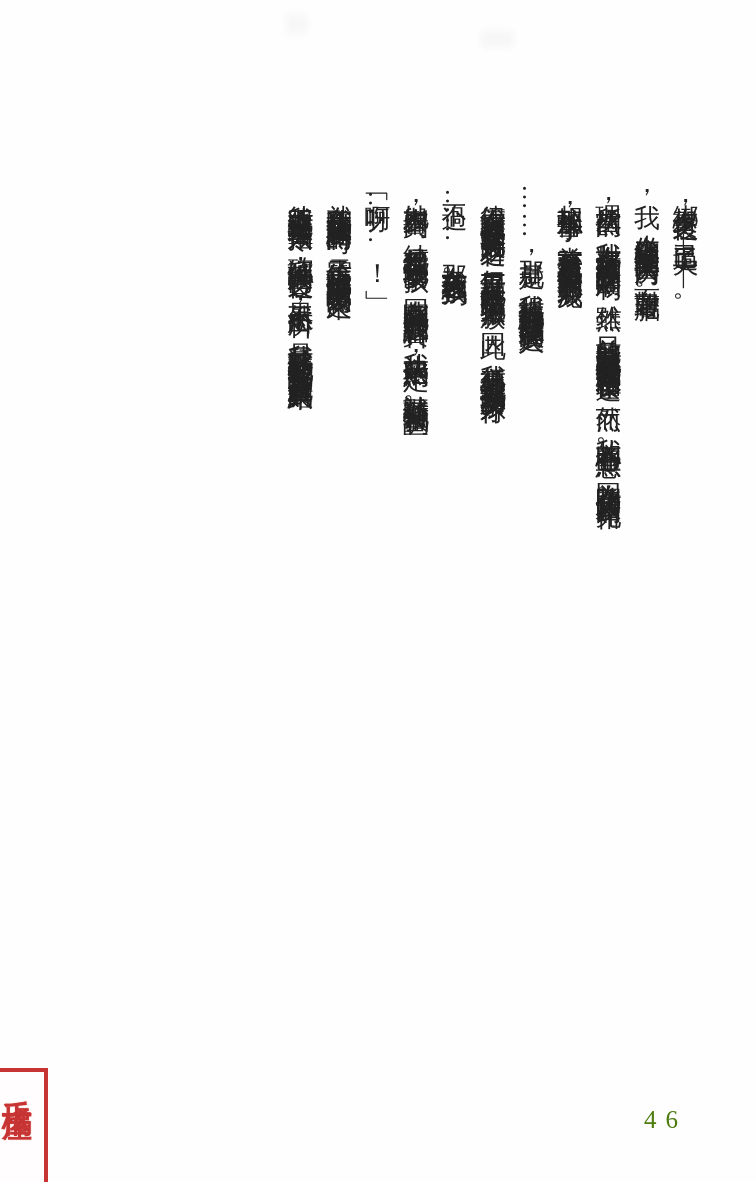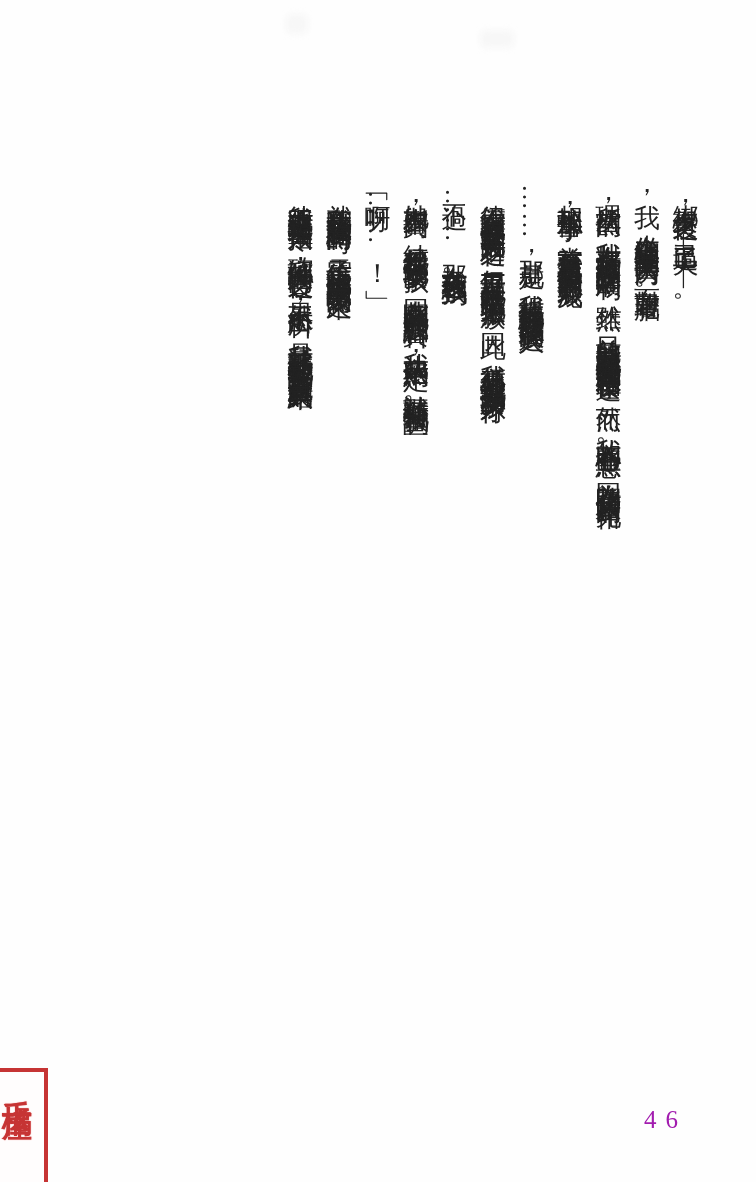--- a/index.html
+++ b/index.html
@@ -48,21 +48,21 @@
   .text-block p {
     text-indent: 2em;          
   }
 
   .page-number {
     position: absolute;
     left: 644px;
     top: 1106px;
     font-size: 25px;
     letter-spacing: 9px;
-    color: #a21caf;
+    color: #4d7c0f;
     font-family: "Liberation Serif", "DejaVu Serif", serif;
   }
 
   
   .seal {
     position: absolute;
     left: -14px;
     top: 1068px;
     width: 62px;
     height: 132px;             

